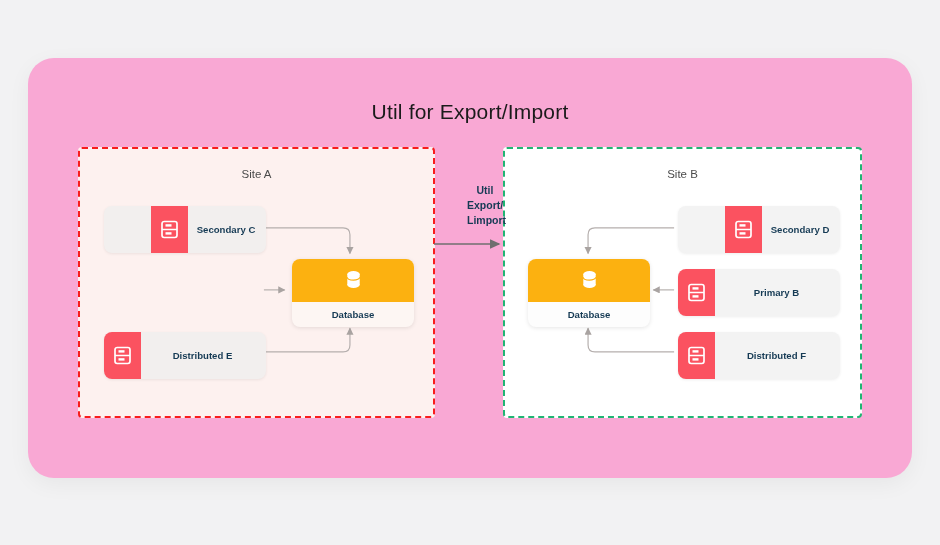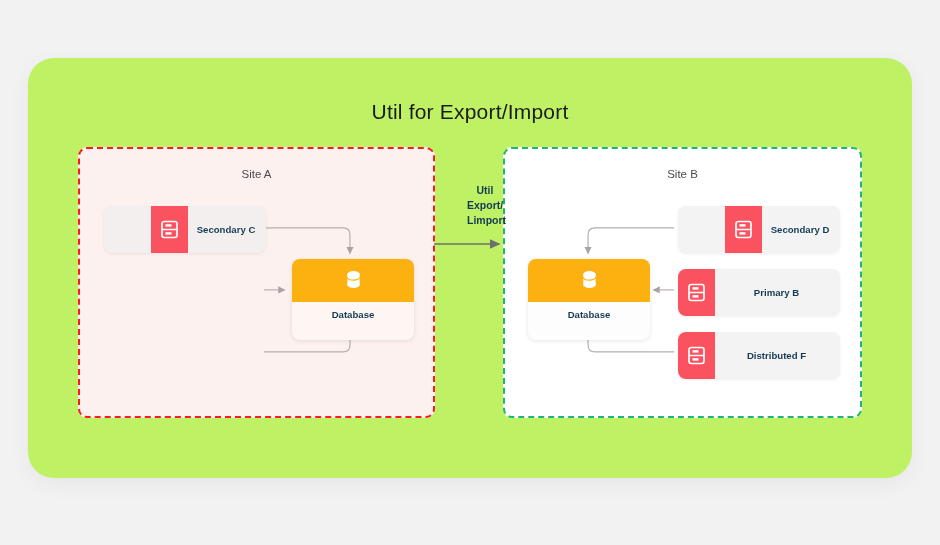--- a/index.html
+++ b/index.html
@@ -8,42 +8,42 @@
     background: #f2f2f3;
     font-family: "Liberation Sans", sans-serif;
     overflow: hidden;
   }
   #stage { position: relative; width: 940px; height: 545px; }
 
   .card {
     position: absolute;
     left: 28px; top: 58px;
     width: 884px; height: 420px;
-    background: #bef264;
+    background: #f9a8d4;
     border-radius: 26px;
     box-shadow: 0 6px 22px rgba(0,0,0,0.05);
   }
 
   .diagram-title {
     position: absolute;
     left: 0; top: 42px;
     width: 884px;
     text-align: center;
     font-size: 21px;
     color: #1b1b1b;
     font-weight: 400;
     letter-spacing: 0.2px;
   }
 
   
   .site {
     position: absolute;
     top: 89px;
     height: 271px;
-    border-radius: 9px;
+    border-radius: 4px;
   }
   .site-a {
     left: 50px; width: 357px;
     background: #fdf1ef;
     border: 2px dashed #f81c1c;
   }
   .site-b {
     left: 475px; width: 359px;
     background: #ffffff;
     border: 2px dashed #20b573;
@@ -86,21 +86,21 @@
   
   .row1 { top: 57px; padding-left: 47px; }
   .row2 { top: 120px; }
   .row3 { top: 183px; }
   .site-a .node { left: 24px; }
   .site-b .node { left: 173px; }
 
   
   .db {
     position: absolute;
-    width: 122px; height: 81px;
+    width: 122px; height: 68px;
     border-radius: 8px;
     background: #fdf6f3;
     box-shadow: 0 1px 4px rgba(0,0,0,0.10);
     overflow: hidden;
   }
   .site-b .db { background: #fdfdfd; }
   .db .db-head {
     height: 43px;
     background: #fcb110;
     display: flex; align-items: center; justify-content: center;
@@ -163,20 +163,31 @@
             <rect x="1" y="1.5" width="15" height="16" rx="2.2" fill="none" stroke="#ffffff" stroke-width="1.7"></rect>
             <line x1="1" y1="9.5" x2="16" y2="9.5" stroke="#ffffff" stroke-width="1.7"></line>
             <rect x="4.5" y="4.2" width="6" height="2.4" fill="#ffffff"></rect>
             <rect x="4.5" y="12.2" width="6" height="2.4" fill="#ffffff"></rect>
           </svg>
         </span>
         <span class="node-label">Secondary C</span>
       </div>
 
 
+      <div class="node row3">
+        <span class="icon-box">
+          <svg width="17" height="19" viewBox="0 0 17 19" aria-hidden="true">
+            <rect x="1" y="1.5" width="15" height="16" rx="2.2" fill="none" stroke="#ffffff" stroke-width="1.7"></rect>
+            <line x1="1" y1="9.5" x2="16" y2="9.5" stroke="#ffffff" stroke-width="1.7"></line>
+            <rect x="4.5" y="4.2" width="6" height="2.4" fill="#ffffff"></rect>
+            <rect x="4.5" y="12.2" width="6" height="2.4" fill="#ffffff"></rect>
+          </svg>
+        </span>
+        <span class="node-label">Distributed E</span>
+      </div>
 
       <div class="db">
         <div class="db-head">
           <svg width="17" height="21" viewBox="0 0 17 21" aria-hidden="true">
             <ellipse cx="8.5" cy="4" rx="6.2" ry="2.9" fill="#ffffff"></ellipse>
             <rect x="2.3" y="4" width="12.4" height="11" fill="#ffffff"></rect>
             <ellipse cx="8.5" cy="15" rx="6.2" ry="2.9" fill="#ffffff"></ellipse>
             <path d="M2.3,7.2 A6.2,2.9 0 0 0 14.7,7.2" fill="none" stroke="#fcb110" stroke-width="1.1"></path>
           </svg>
         </div>

